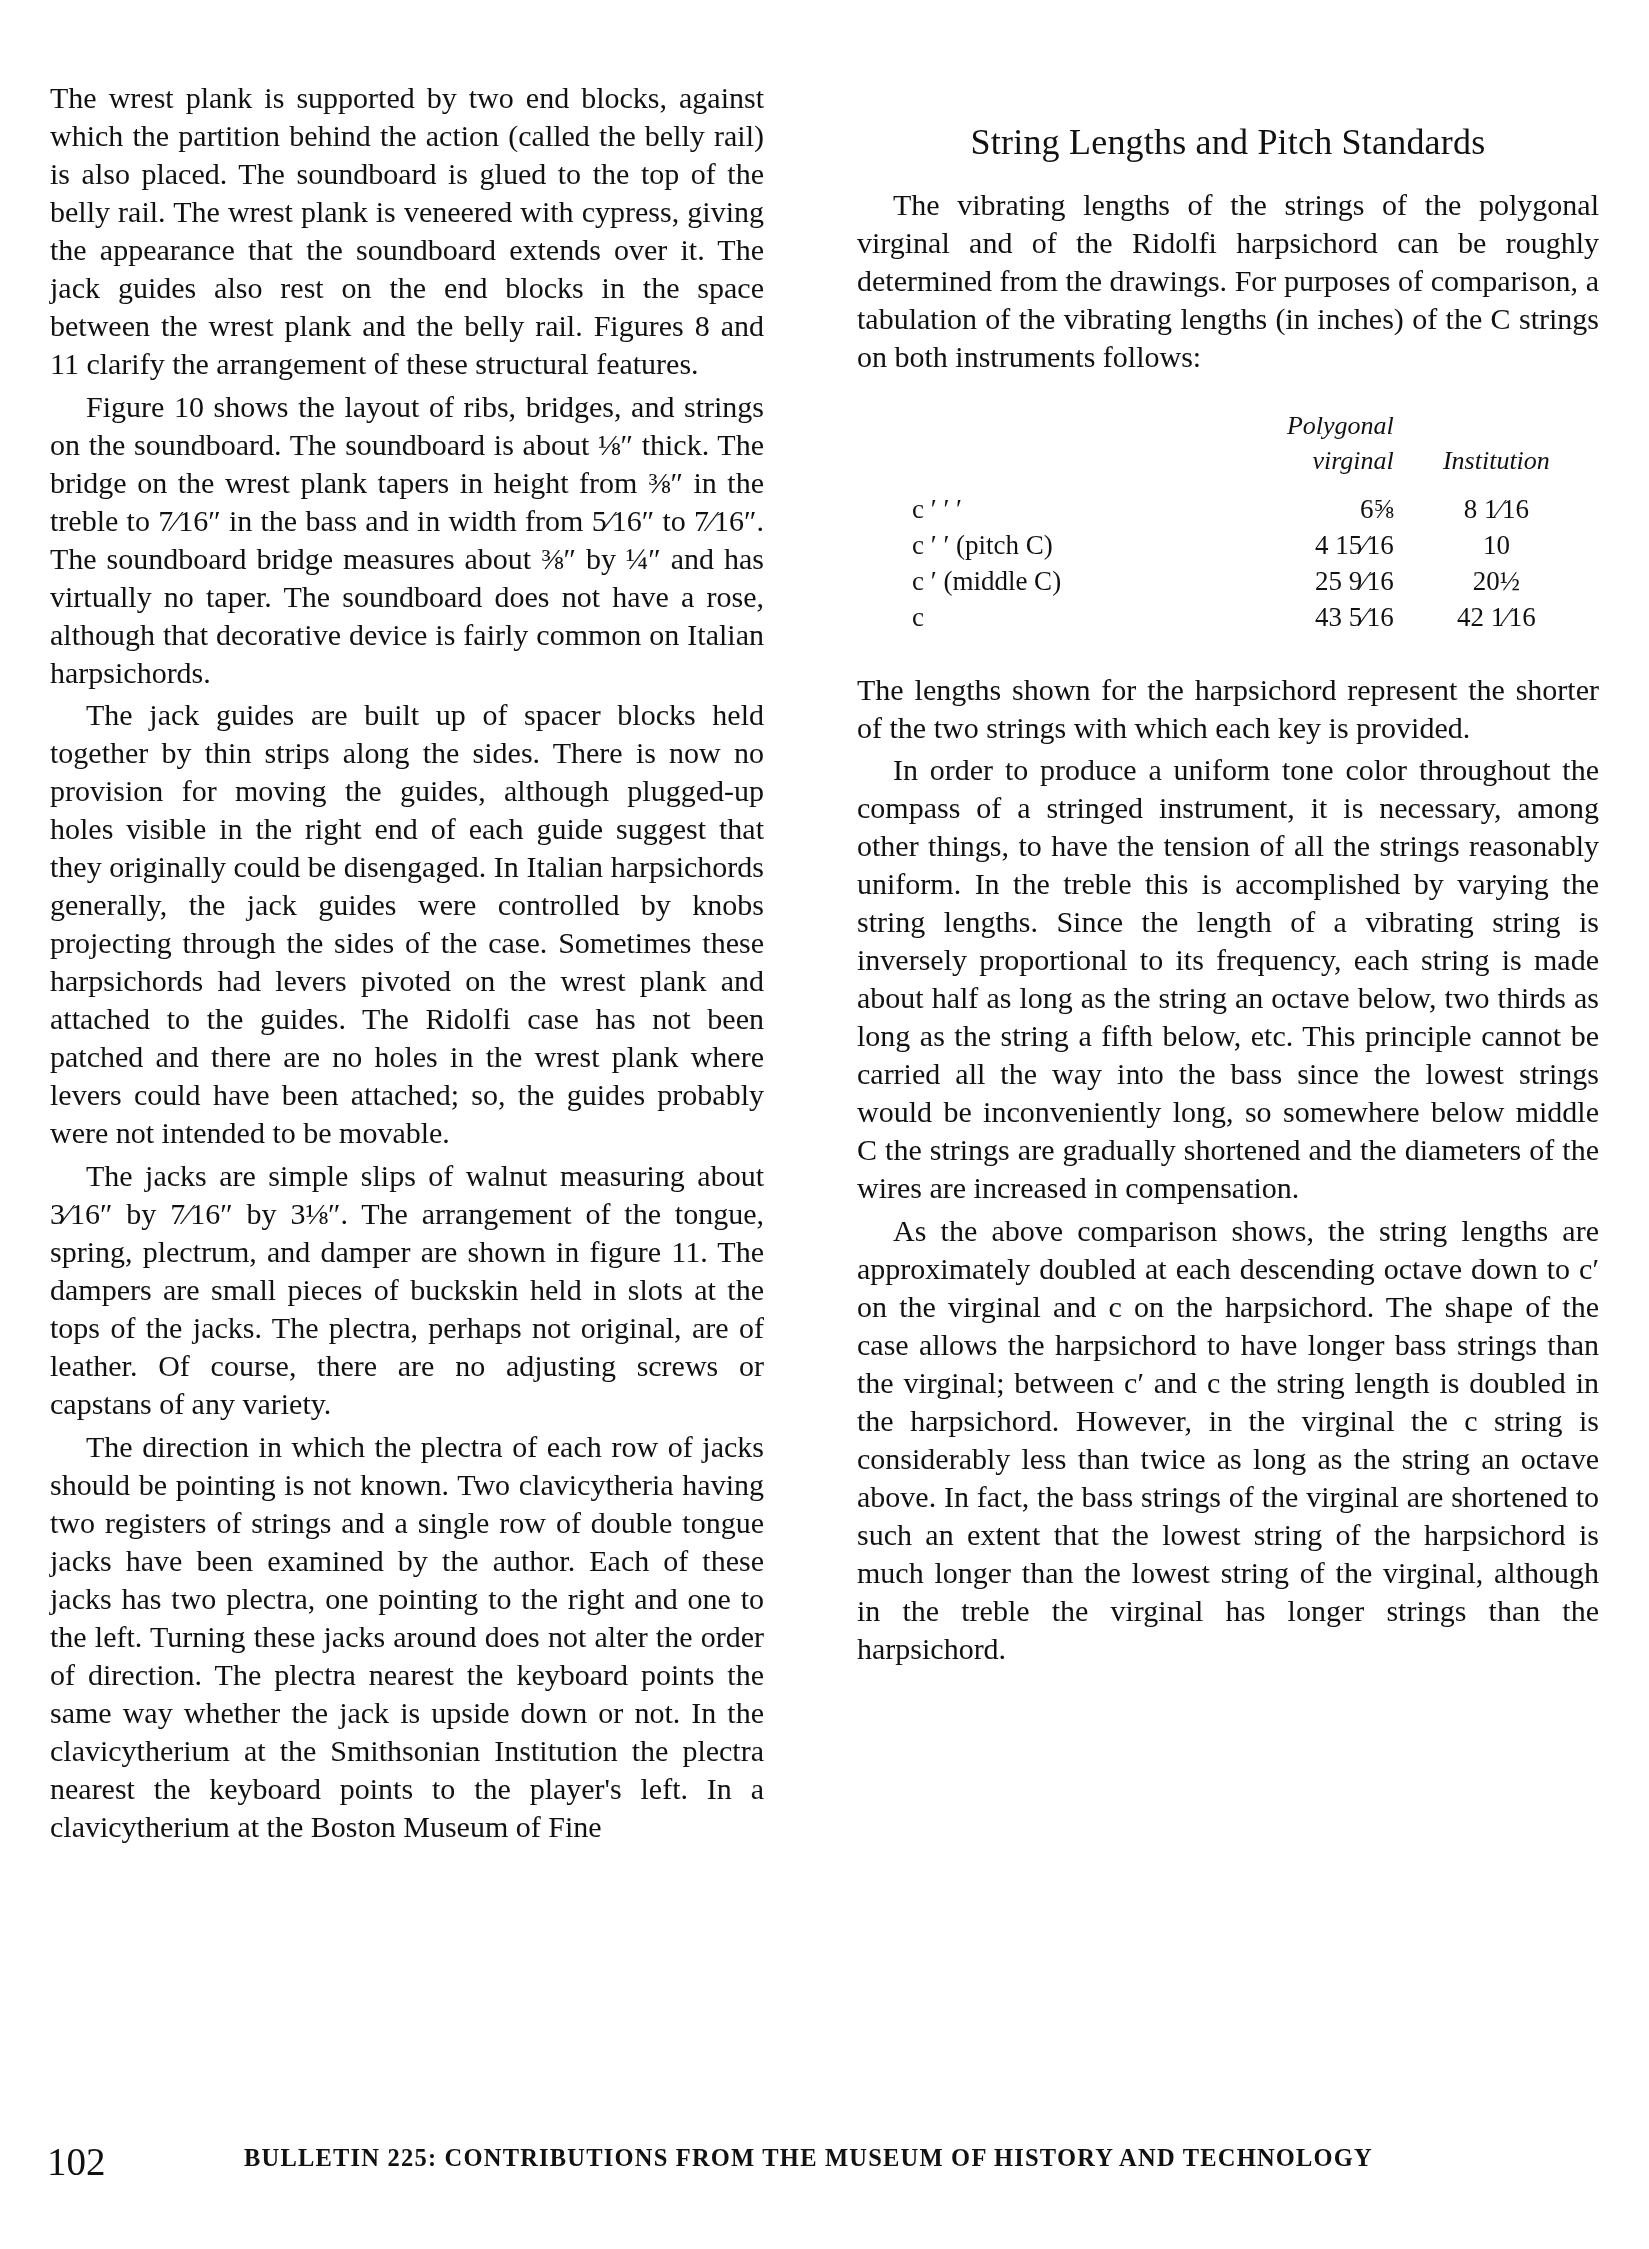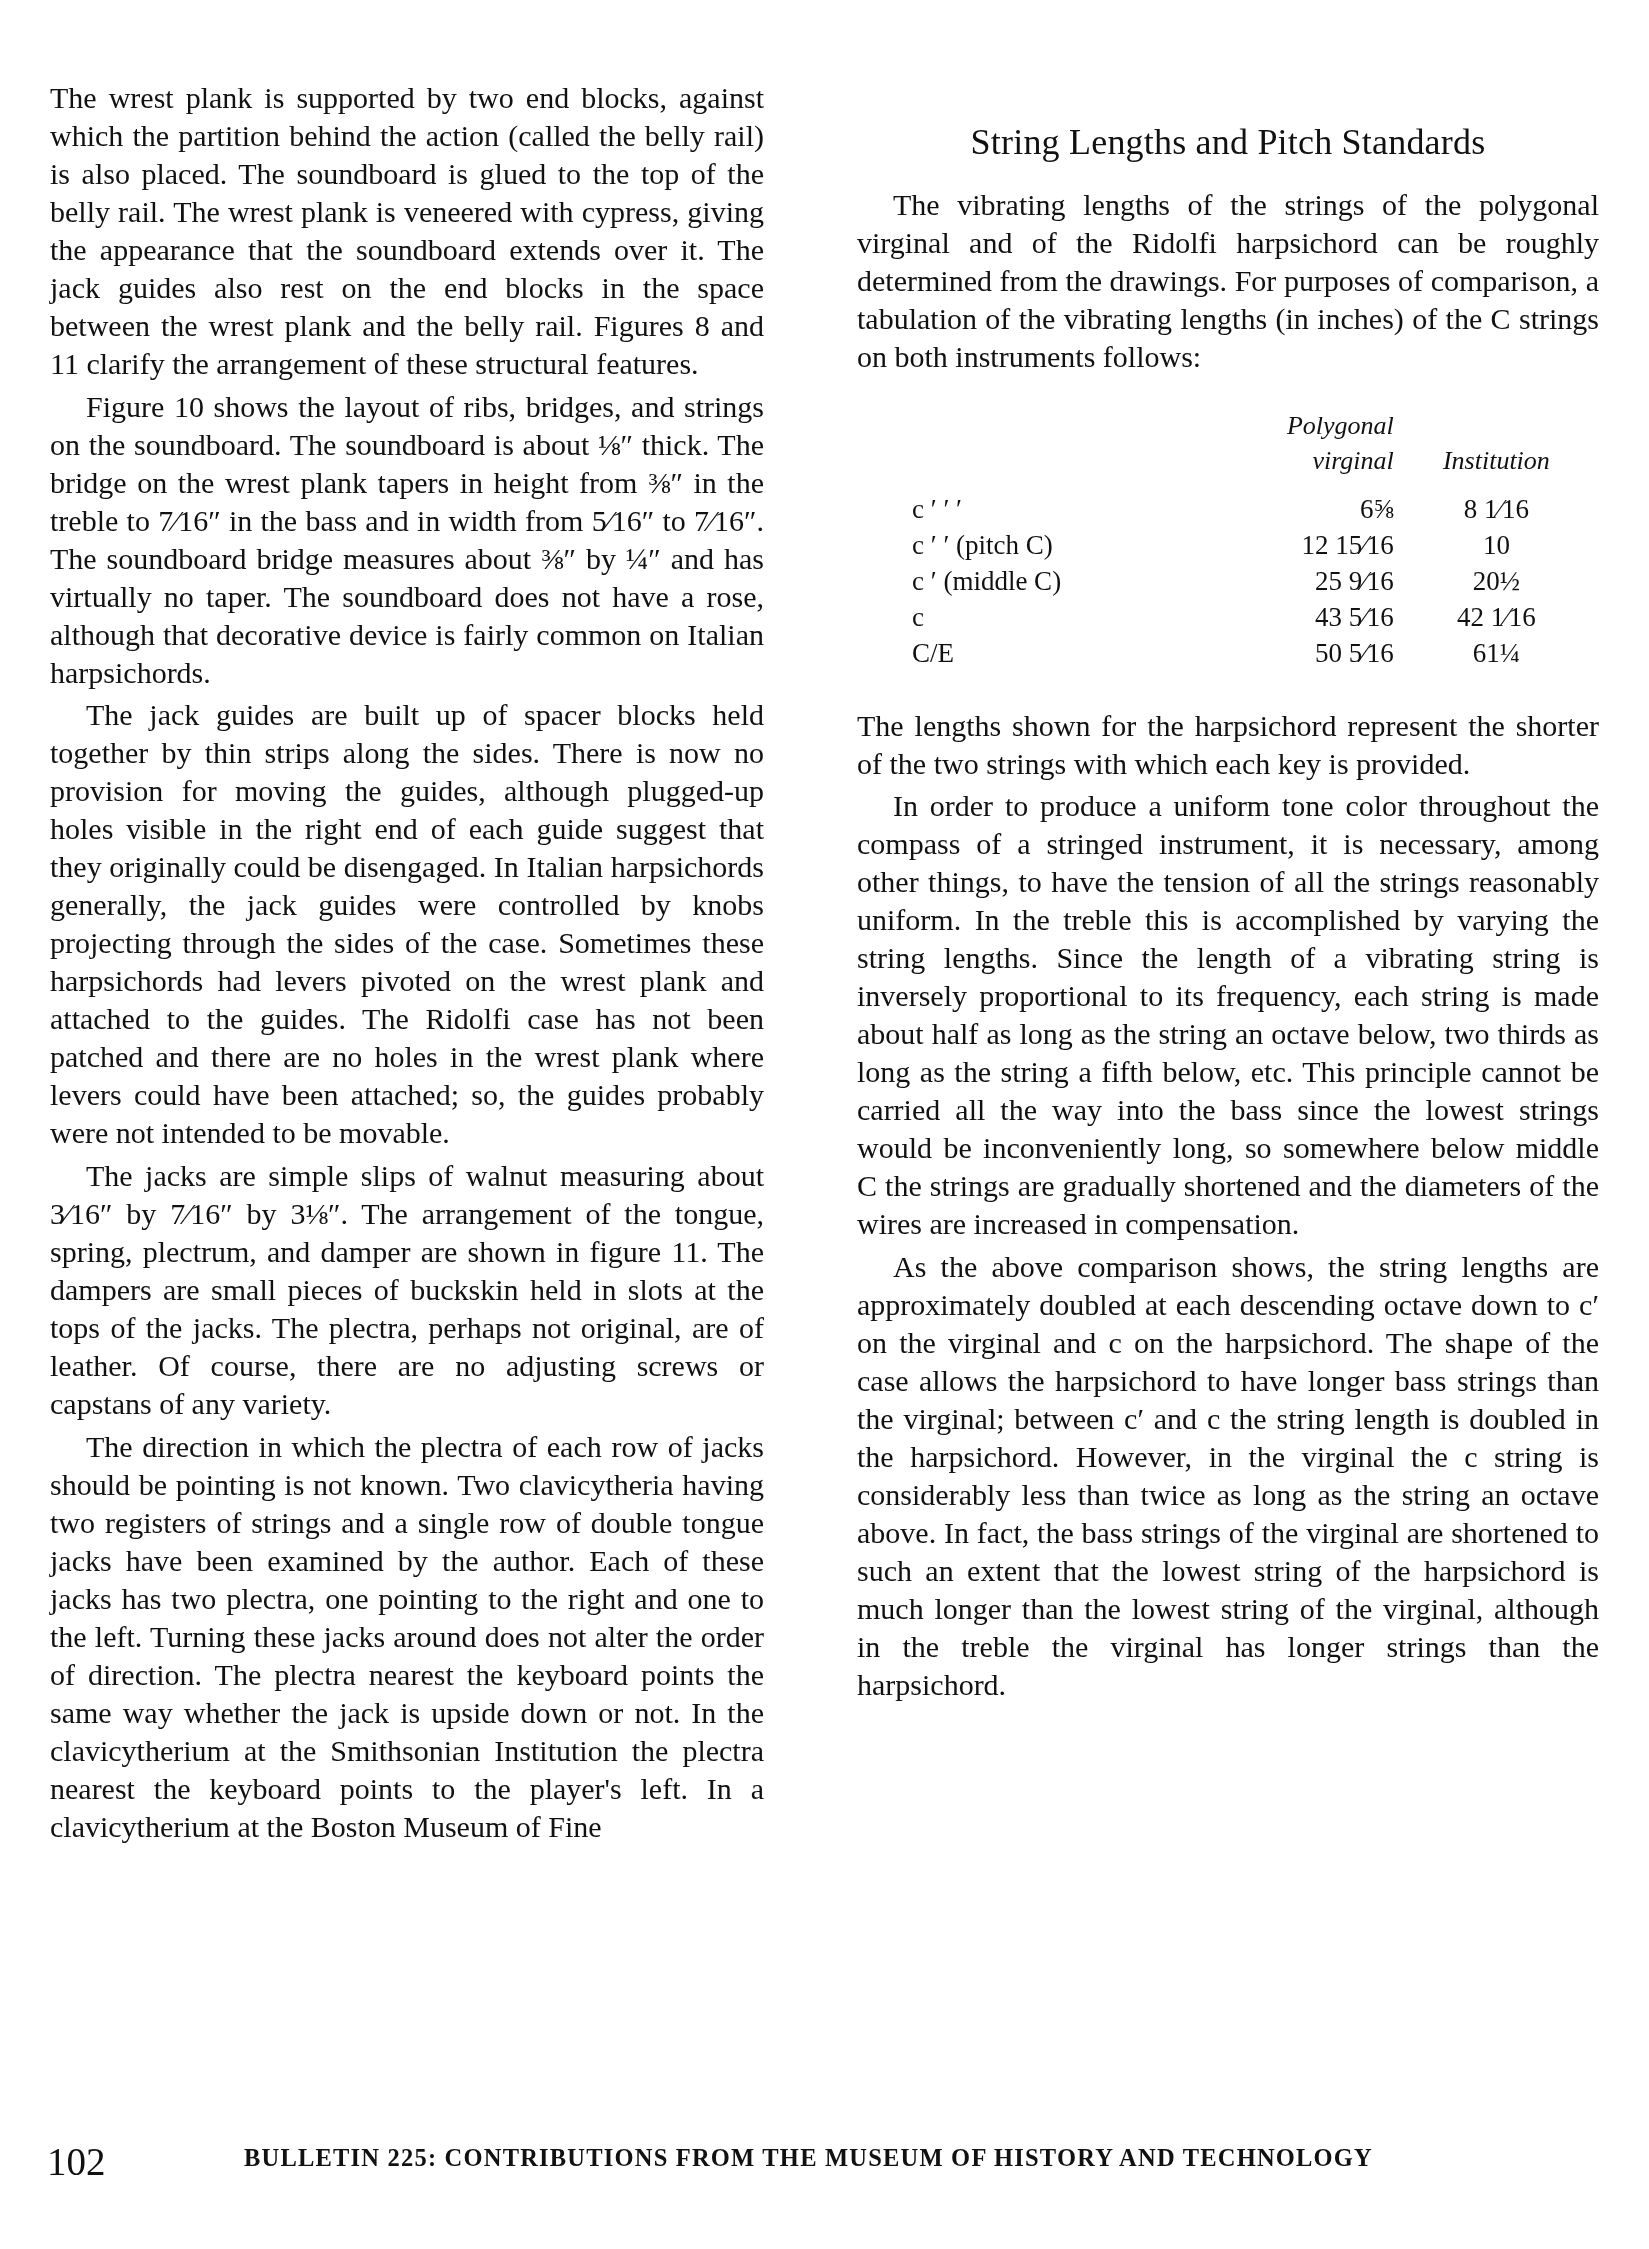--- a/index.html
+++ b/index.html
@@ -49,37 +49,32 @@
       </tr>
     </thead>
     <tbody>
       <tr>
         <td class="note">c ′ ′ ′</td>
         <td class="v1">6⅝</td>
         <td class="v2">8 1⁄16</td>
       </tr>
       <tr>
         <td class="note">c ′ ′ (pitch C)</td>
-        <td class="v1">12 15⁄16</td>
+        <td class="v1">4 15⁄16</td>
         <td class="v2">10</td>
       </tr>
       <tr>
         <td class="note">c ′ (middle C)</td>
         <td class="v1">25 9⁄16</td>
         <td class="v2">20½</td>
       </tr>
       <tr>
         <td class="note">c</td>
         <td class="v1">43 5⁄16</td>
         <td class="v2">42 1⁄16</td>
-      </tr>
-      <tr>
-        <td class="note">C/E</td>
-        <td class="v1">50 5⁄16</td>
-        <td class="v2">61¼</td>
       </tr>
     </tbody>
   </table>
 
   <p class="noindent">The lengths shown for the harpsichord represent the shorter of the two strings with which each key is provided.</p>
   <p>In order to produce a uniform tone color throughout the compass of a stringed instrument, it is necessary, among other things, to have the tension of all the strings reasonably uniform. In the treble this is accomplished by varying the string lengths. Since the length of a vibrating string is inversely proportional to its frequency, each string is made about half as long as the string an octave below, two thirds as long as the string a fifth below, etc. This principle cannot be carried all the way into the bass since the lowest strings would be inconveniently long, so somewhere below middle C the strings are gradually shortened and the diameters of the wires are increased in compensation.</p>
   <p>As the above comparison shows, the string lengths are approximately doubled at each descending octave down to c′ on the virginal and c on the harpsichord. The shape of the case allows the harpsichord to have longer bass strings than the virginal; between c′ and c the string length is doubled in the harpsichord. However, in the virginal the c string is considerably less than twice as long as the string an octave above. In fact, the bass strings of the virginal are shortened to such an extent that the lowest string of the harpsichord is much longer than the lowest string of the virginal, although in the treble the virginal has longer strings than the harpsichord.</p>
 </div>
 
 <div class="footer">

